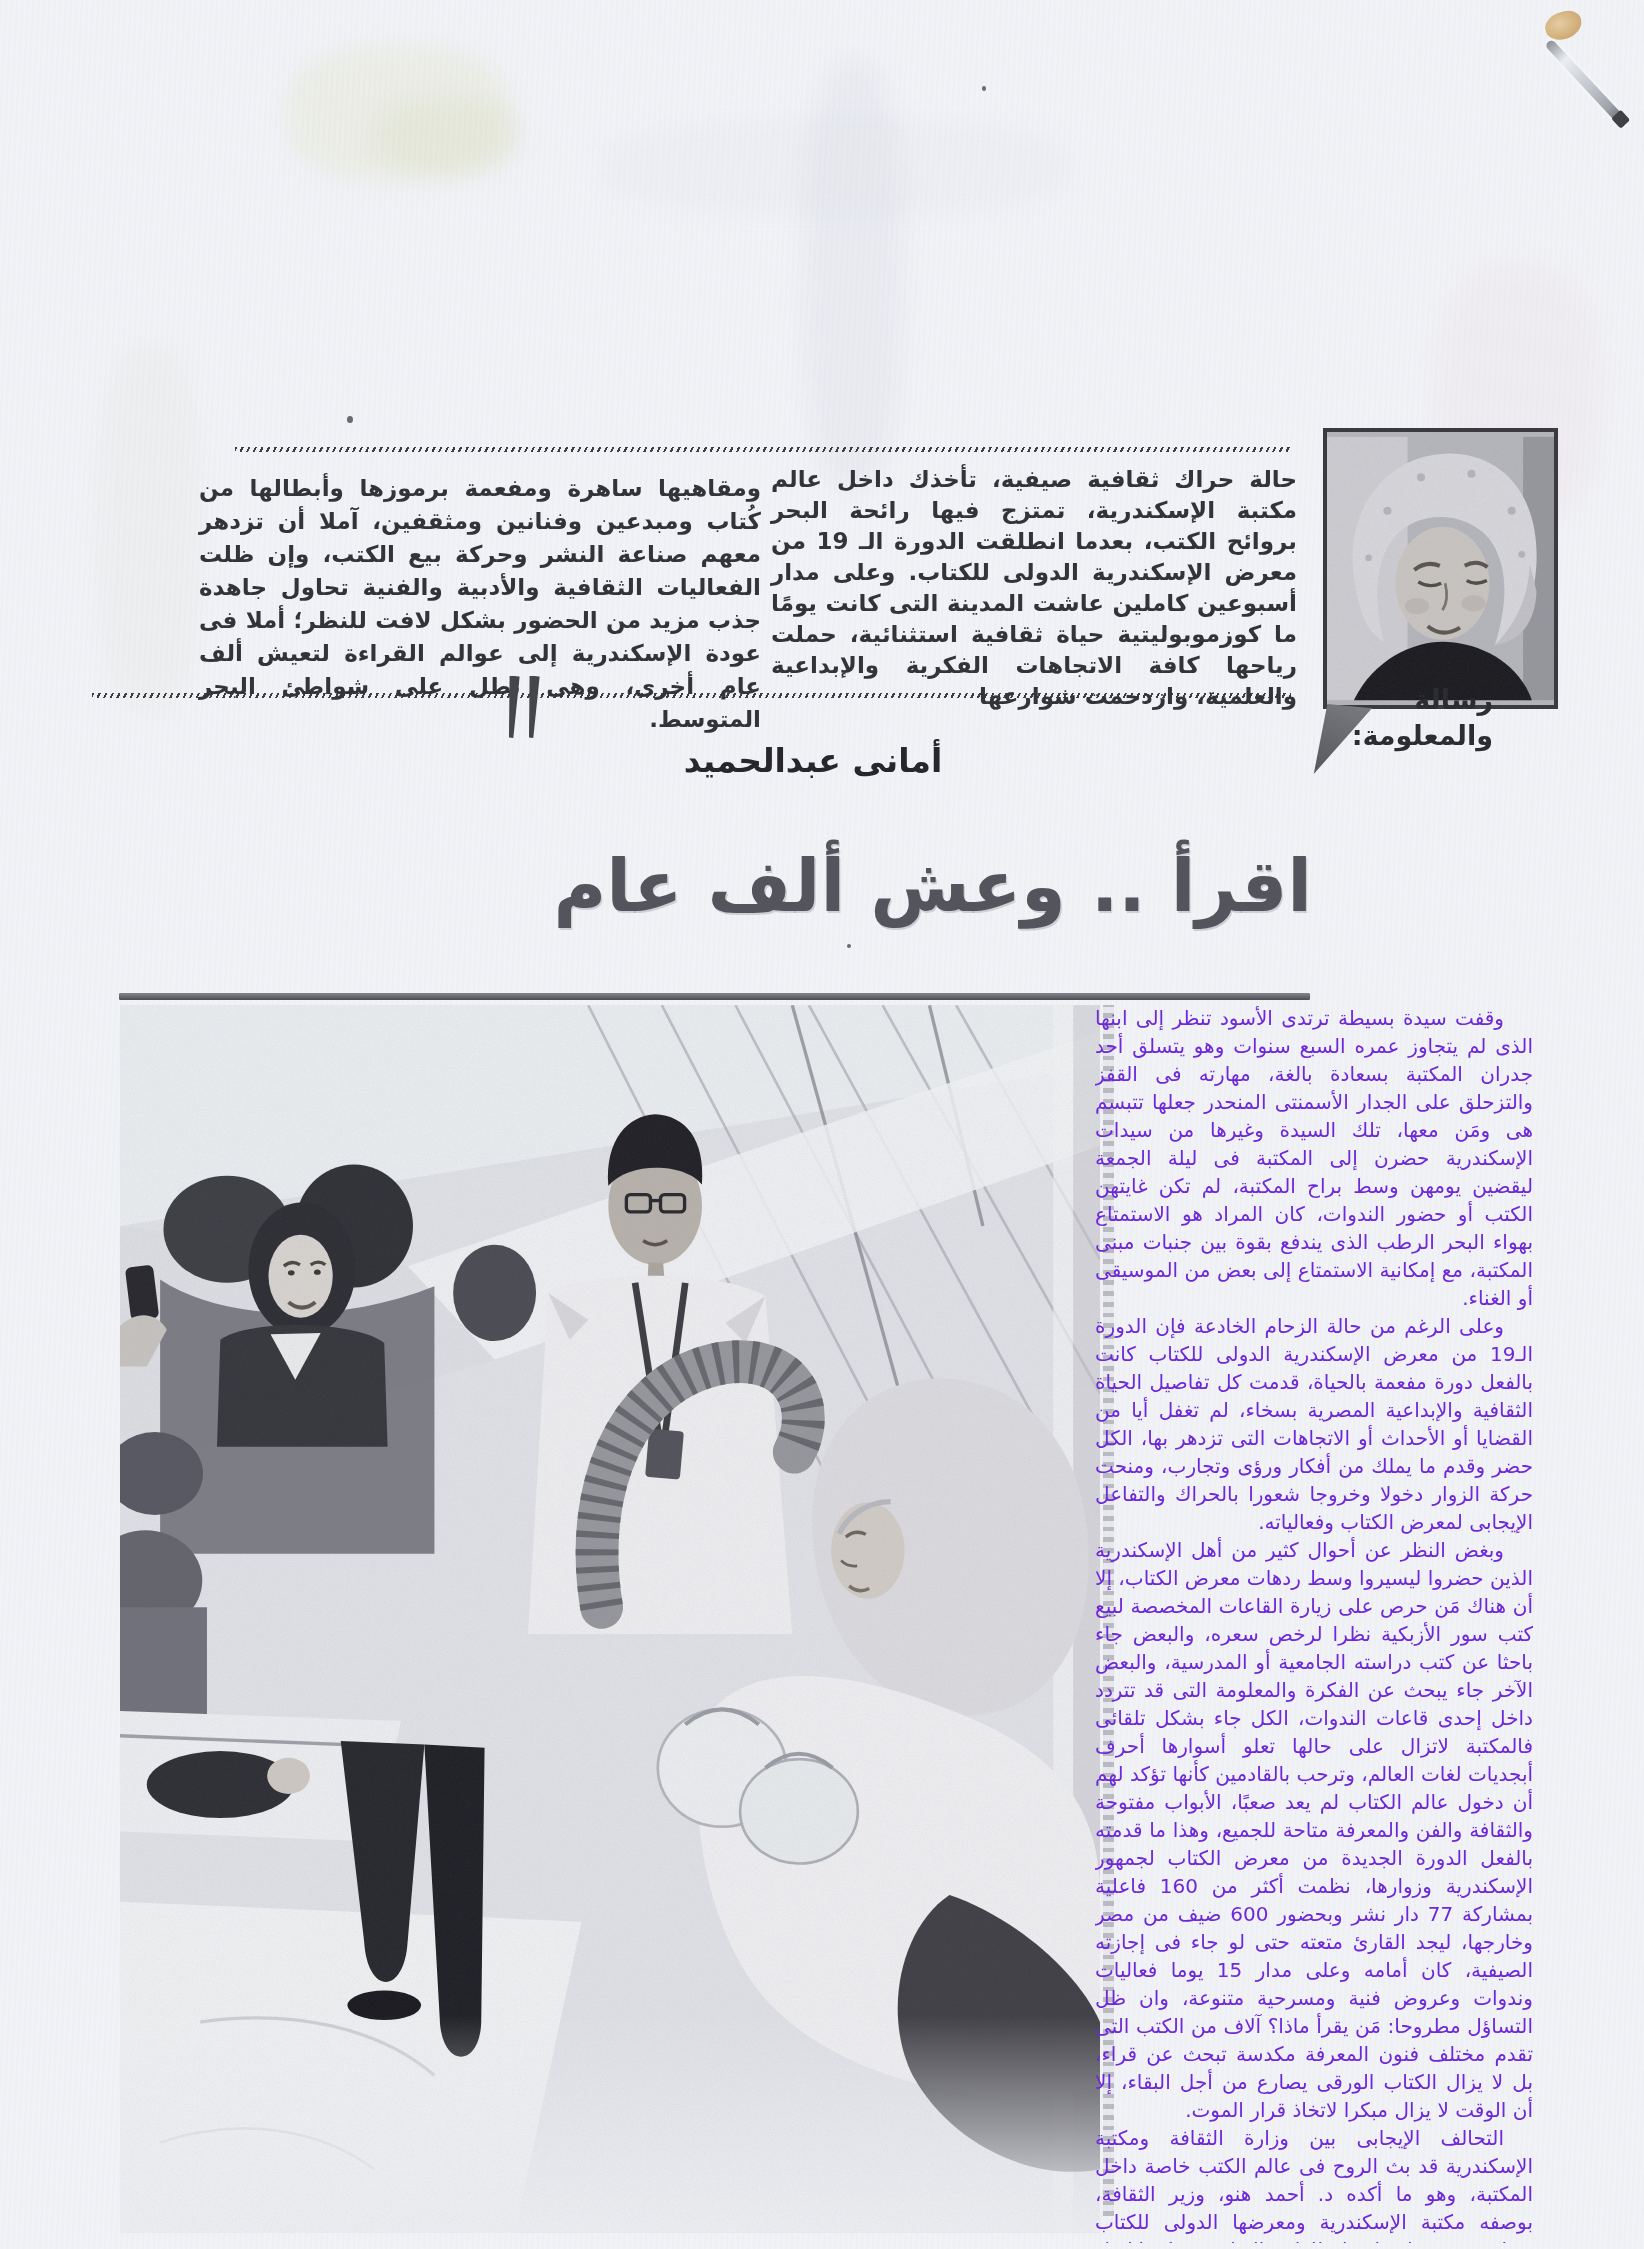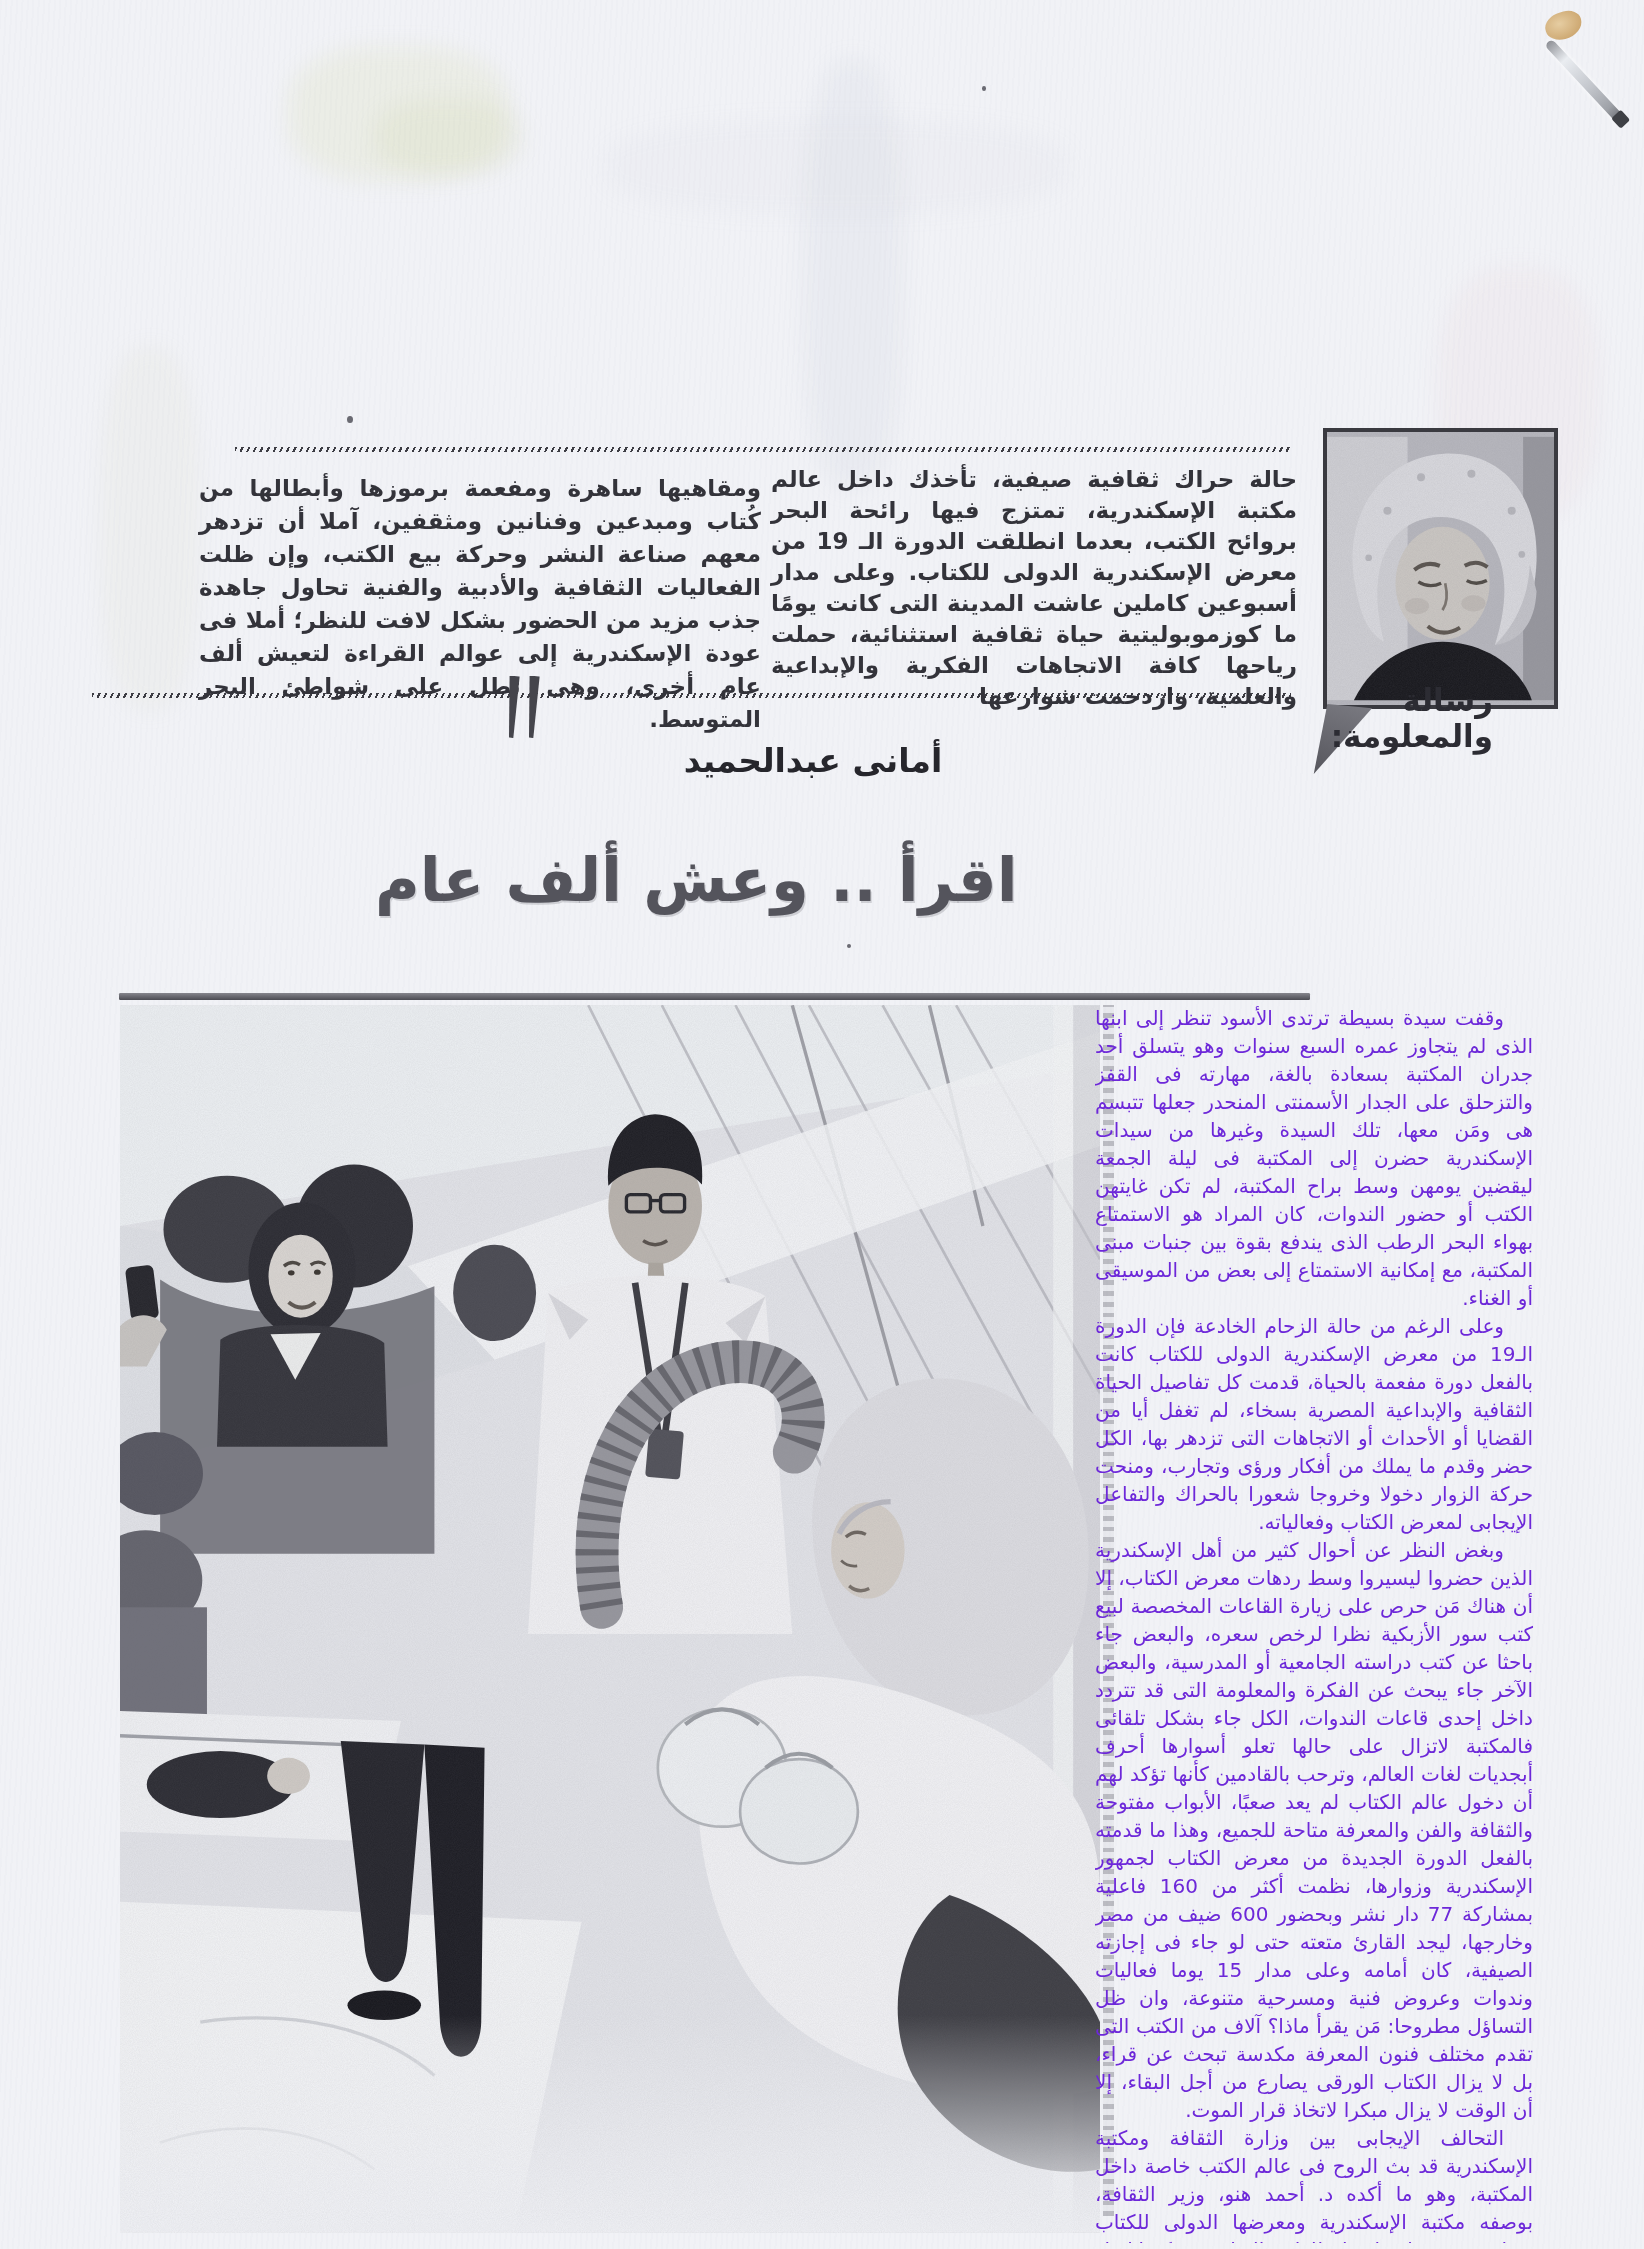--- a/index.html
+++ b/index.html
@@ -42,35 +42,35 @@
   .intro-right { left:771px; top:464px; width:526px; }
   .intro-left  { left:199px;  top:472px; width:562px; line-height:33px; }
 
   .portrait-frame { position:absolute; left:1323px; top:428px; width:235px; height:281px;
     border:4.7px solid #3a3a40; background:#b7b7be; box-sizing:border-box; }
   .portrait-frame svg { display:block; width:100%; height:100%; }
   .portrait-tail { position:absolute; left:1310px; top:704px; width:62px; height:70px;
     background:linear-gradient(200deg,#7b7b82,#55555c);
     clip-path:polygon(28% 0, 100% 6%, 6% 100%); }
   .portrait-caption { position:absolute; left:1335px; top:682px; width:158px;
-    text-align:right; direction:rtl; font-weight:700; font-size:31px; line-height:36px; color:#2c2c33; }
+    text-align:right; direction:rtl; font-weight:700; font-size:27px; line-height:36px; color:#2c2c33; }
   .portrait-caption div { white-space:nowrap; }
 
   .quote-mark { position:absolute; left:506px; top:676px; width:39px; height:63px; }
   .quote-mark i { position:absolute; top:0; width:12px; height:62px; background:#45454c;
     clip-path:polygon(8% 0, 92% 0, 66% 100%, 30% 100%); transform:rotate(3deg); }
   .quote-mark i:first-child { left:1.3px; }
   .quote-mark i:last-child  { left:21.4px; }
 
   .byline { position:absolute; left:656px; top:741px; width:314px; text-align:center;
     direction:rtl; font-weight:700; font-size:33px; color:#26262c; white-space:nowrap; }
   .kicker { position:absolute; left:508px; top:787px; width:622px; text-align:center;
     direction:rtl; font-weight:700; font-size:39px; color:#1f1f26; white-space:nowrap; }
-  .headline { position:absolute; left:375px; top:844px; width:937px; text-align:left;
-    direction:rtl; font-weight:700; font-size:61px; color:#54545c; white-space:nowrap;
+  .headline { position:absolute; left:375px; top:844px; width:937px; text-align:right;
+    direction:rtl; font-weight:700; font-size:72px; color:#54545c; white-space:nowrap;
     text-shadow:1.3px 2px 0 rgba(85,85,95,.22); }
   .headline-rule { position:absolute; left:119px; top:993px; width:1191px; height:6.7px;
     background:linear-gradient(180deg,#86868d,#4c4c53); border-radius:1.3px; }
 
   .photo { position:absolute; left:120px; top:1005px; width:980px; height:1228px; overflow:hidden; }
   .photo svg { display:block; width:100%; height:100%; }
   .gutter-streak { position:absolute; left:1103px; top:1005px; width:10.7px; height:1211px;
     background:repeating-linear-gradient(0deg, rgba(70,70,82,.45) 0 4.7px, rgba(150,150,160,.15) 4.7px 10.7px);
     filter:blur(0.7px); opacity:.7; }
 

